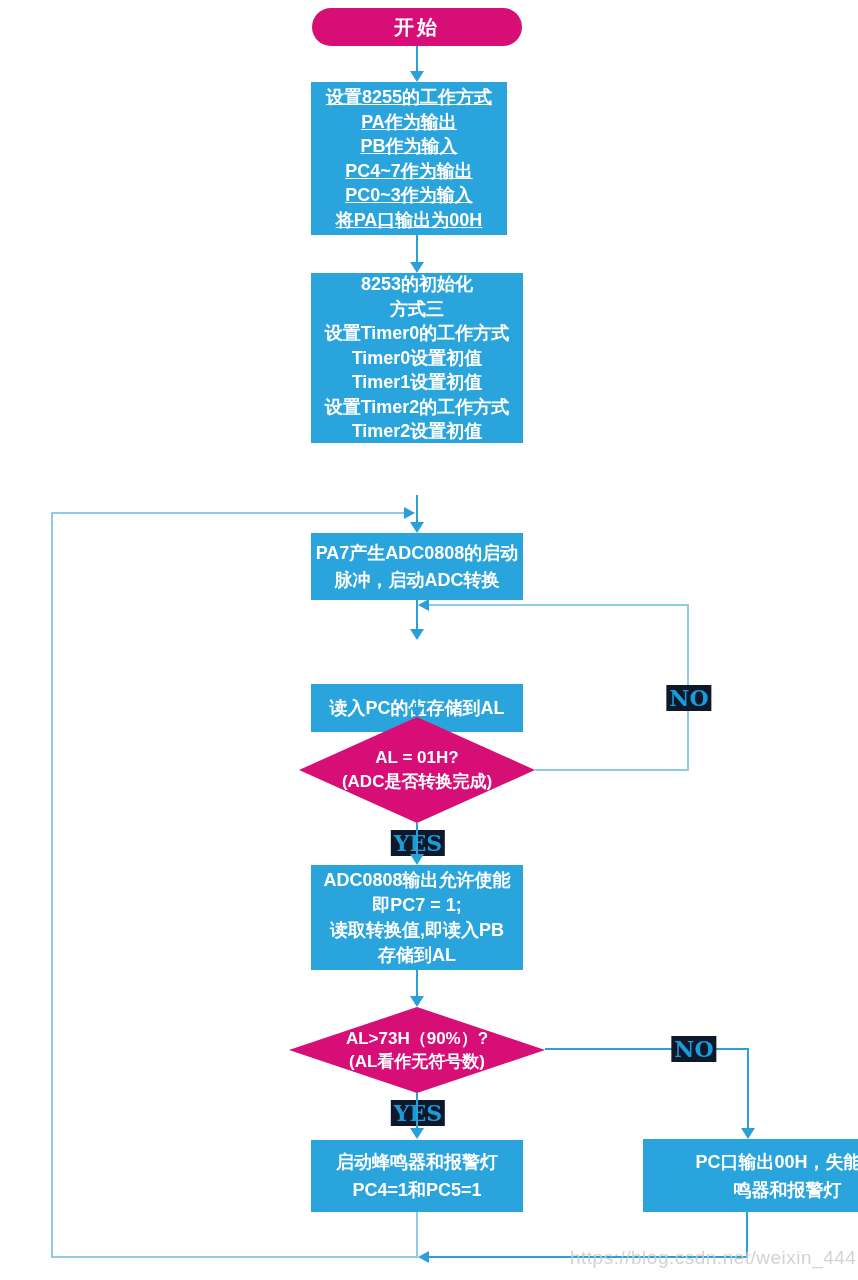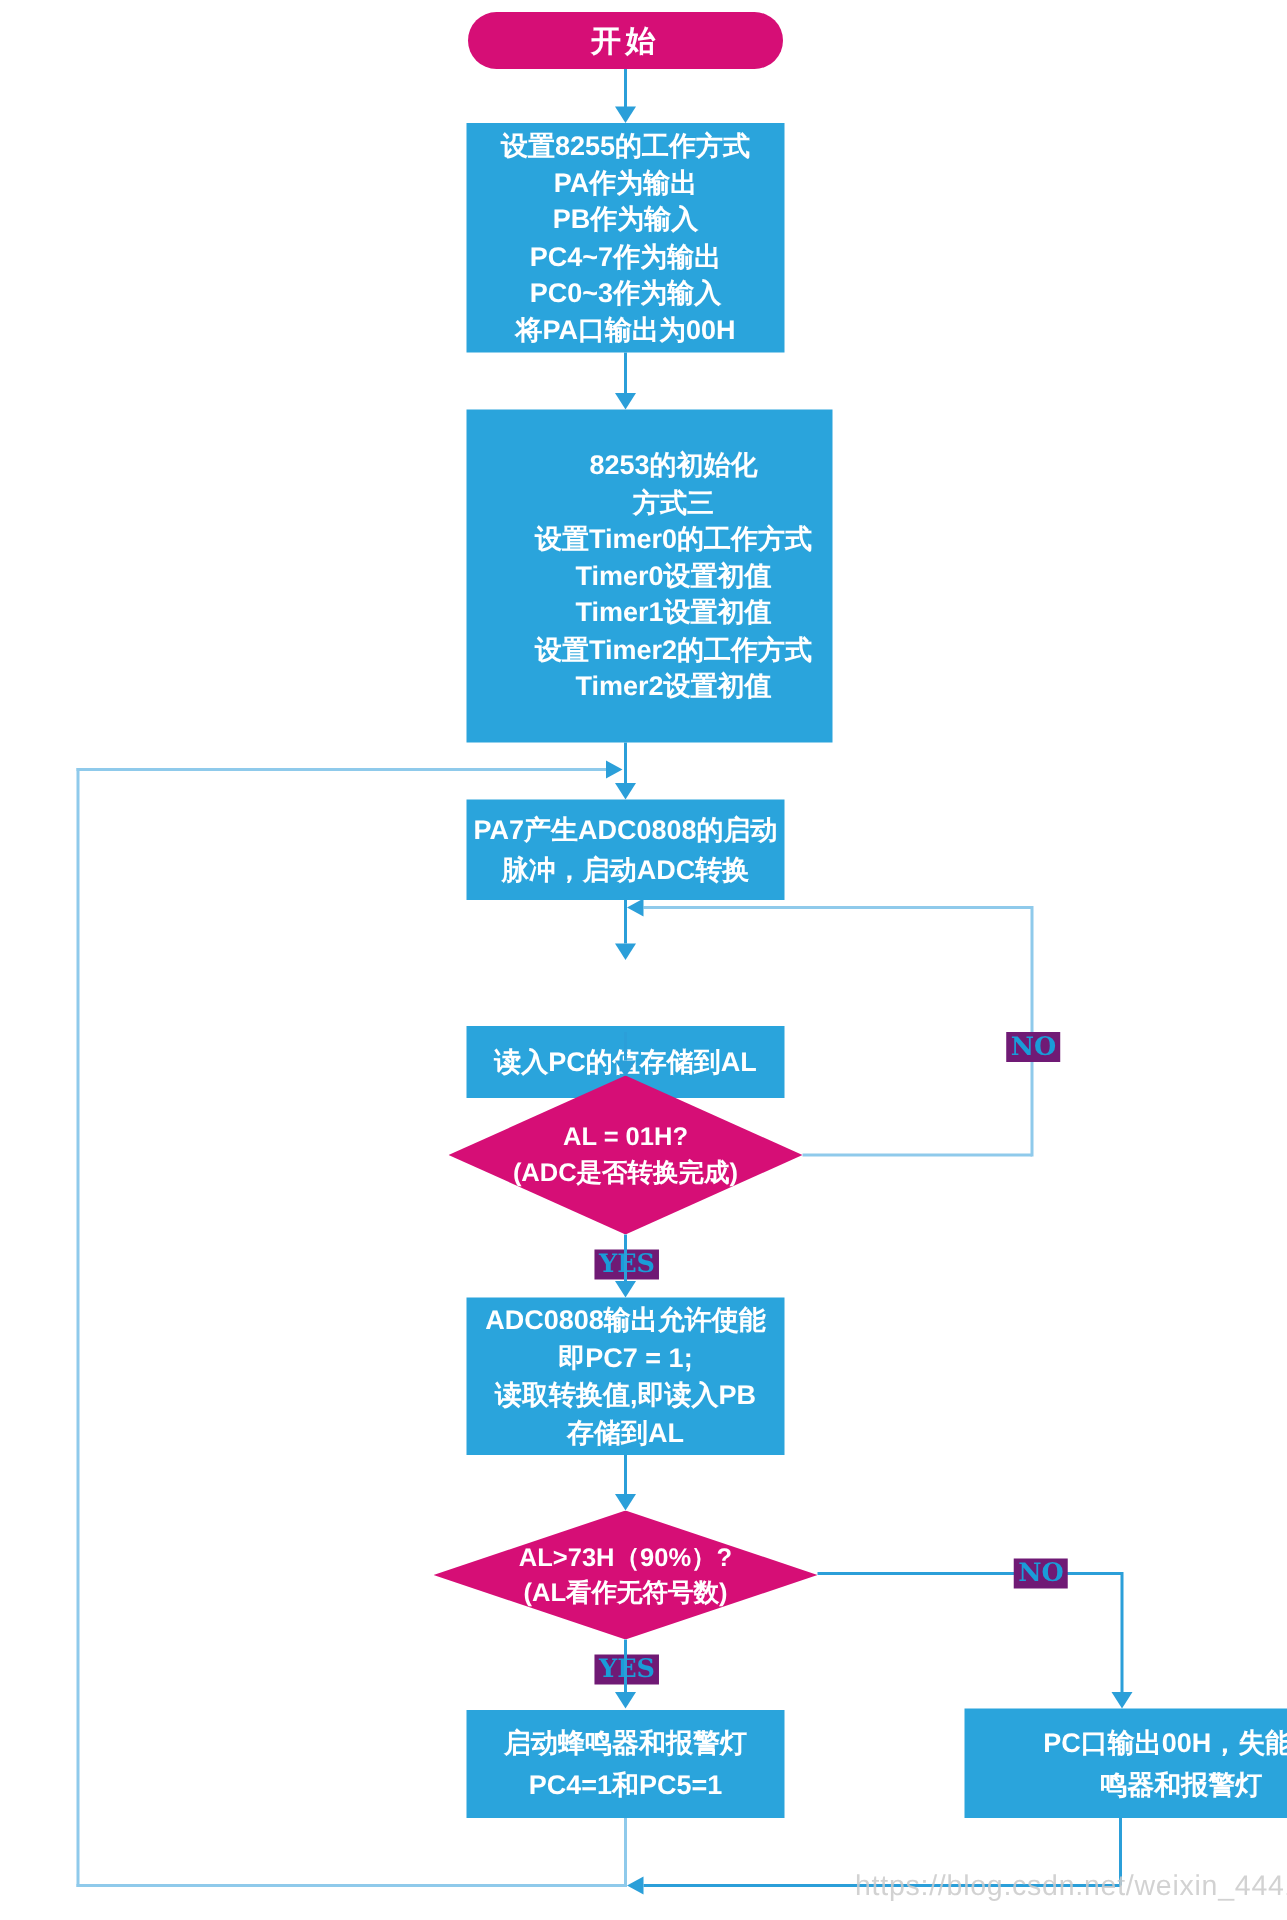--- a/index.html
+++ b/index.html
@@ -16,23 +16,23 @@
   .diamond{background:var(--pink);clip-path:polygon(50% 0,100% 50%,50% 100%,0 50%);}
   .tl{white-space:nowrap;}
   .vline{position:absolute;width:2px;background:var(--line);}
   .hline{position:absolute;height:2px;background:var(--line);}
   .light{background:var(--loop);}
   .arr{position:absolute;width:0;height:0;}
   .arr-down{border-left:7px solid transparent;border-right:7px solid transparent;border-top:11px solid var(--line);}
   .arr-left{border-top:6px solid transparent;border-bottom:6px solid transparent;border-right:11px solid var(--line);}
   .arr-right{border-top:6px solid transparent;border-bottom:6px solid transparent;border-left:11px solid var(--line);}
   .elabel{
-    position:absolute;color:var(--label);font-weight:bold;font-size:17px;
+    position:absolute;color:var(--label);font-weight:bold;font-size:22px;
     font-family:"DejaVu Serif","Liberation Serif",serif;
-    background:#701a75;padding:0 3px;transform:translate(-50%,-50%);white-space:nowrap;
+    background:#0f172a;padding:0 3px;transform:translate(-50%,-50%);white-space:nowrap;
   }
   .watermark{
     position:absolute;color:#cbcbcb;font-size:19px;letter-spacing:0.5px;
     opacity:0.85;white-space:nowrap;
   }
   .fs18{font-size:18px;}
   .fs17{font-size:17px;}
 </style>
 </head>
 <body>
@@ -49,33 +49,33 @@
   <div class="hline light" style="left:429px;top:604px;width:259px;"></div>
   <div class="arr arr-left" style="left:418px;top:599px;"></div>
 
   <div class="node pill" style="left:312px;top:8px;width:210px;height:38px;">
     <div class="tl">开始</div>
   </div>
 
   <div class="vline" style="left:416px;top:46px;height:26px;"></div>
   <div class="arr arr-down" style="left:410px;top:71px;"></div>
 
-  <div class="node rect fs18" style="left:311px;top:82px;width:212px;height:153px;line-height:24.5px;">
+  <div class="node rect fs18" style="left:311px;top:82px;width:196px;height:153px;line-height:24.5px;text-decoration:underline;">
     <div class="tl">设置8255的工作方式</div>
     <div class="tl">PA作为输出</div>
     <div class="tl">PB作为输入</div>
     <div class="tl">PC4~7作为输出</div>
     <div class="tl">PC0~3作为输入</div>
     <div class="tl">将PA口输出为00H</div>
   </div>
 
   <div class="vline" style="left:416px;top:235px;height:27px;"></div>
   <div class="arr arr-down" style="left:410px;top:262px;"></div>
 
-  <div class="node rect fs18" style="left:311px;top:273px;width:212px;height:222px;line-height:24.5px;padding-left:32px;">
+  <div class="node rect fs18" style="left:311px;top:273px;width:212px;height:170px;line-height:24.5px;">
     <div class="tl">8253的初始化</div>
     <div class="tl">方式三</div>
     <div class="tl">设置Timer0的工作方式</div>
     <div class="tl">Timer0设置初值</div>
     <div class="tl">Timer1设置初值</div>
     <div class="tl">设置Timer2的工作方式</div>
     <div class="tl">Timer2设置初值</div>
   </div>
 
   <div class="vline" style="left:416px;top:495px;height:27px;"></div>

